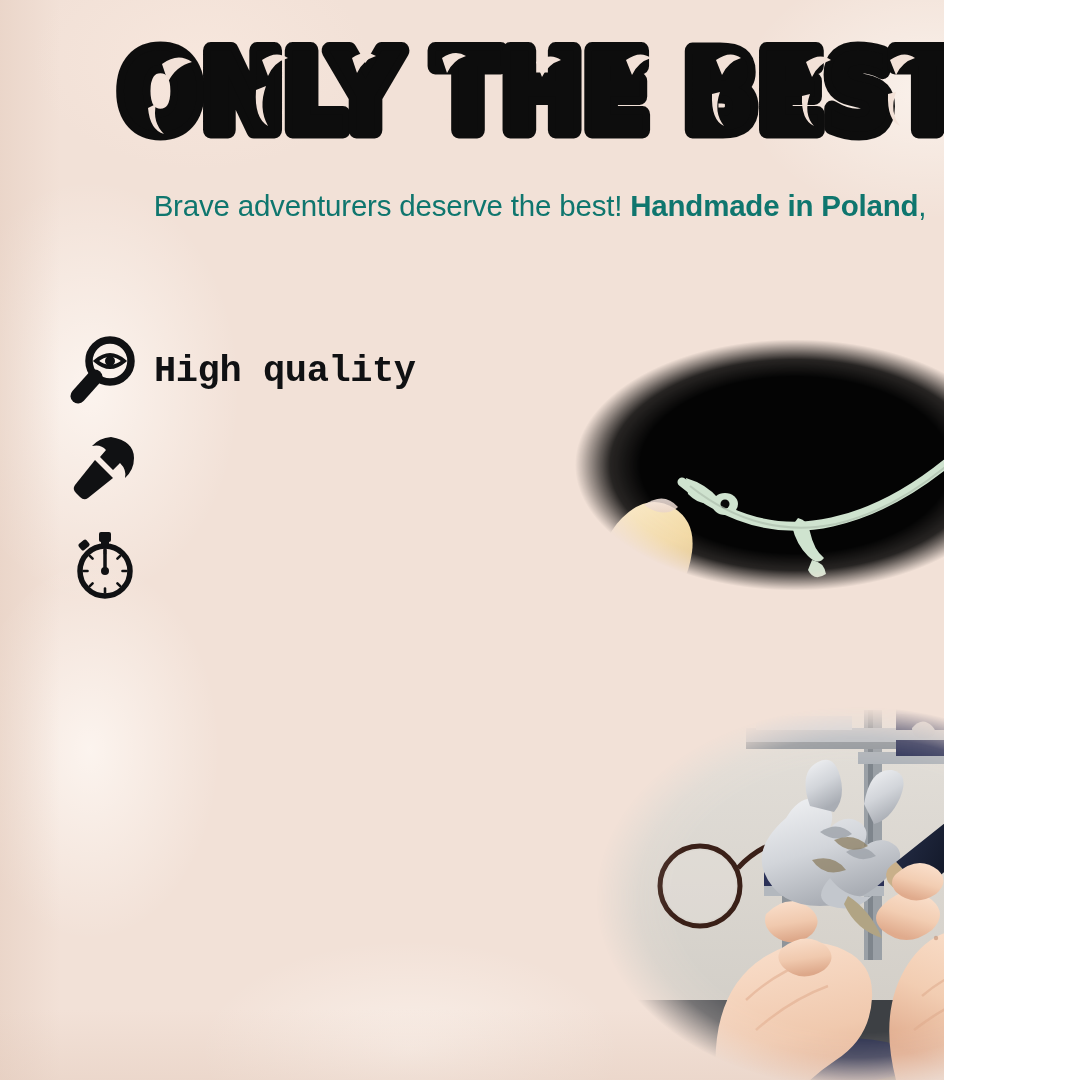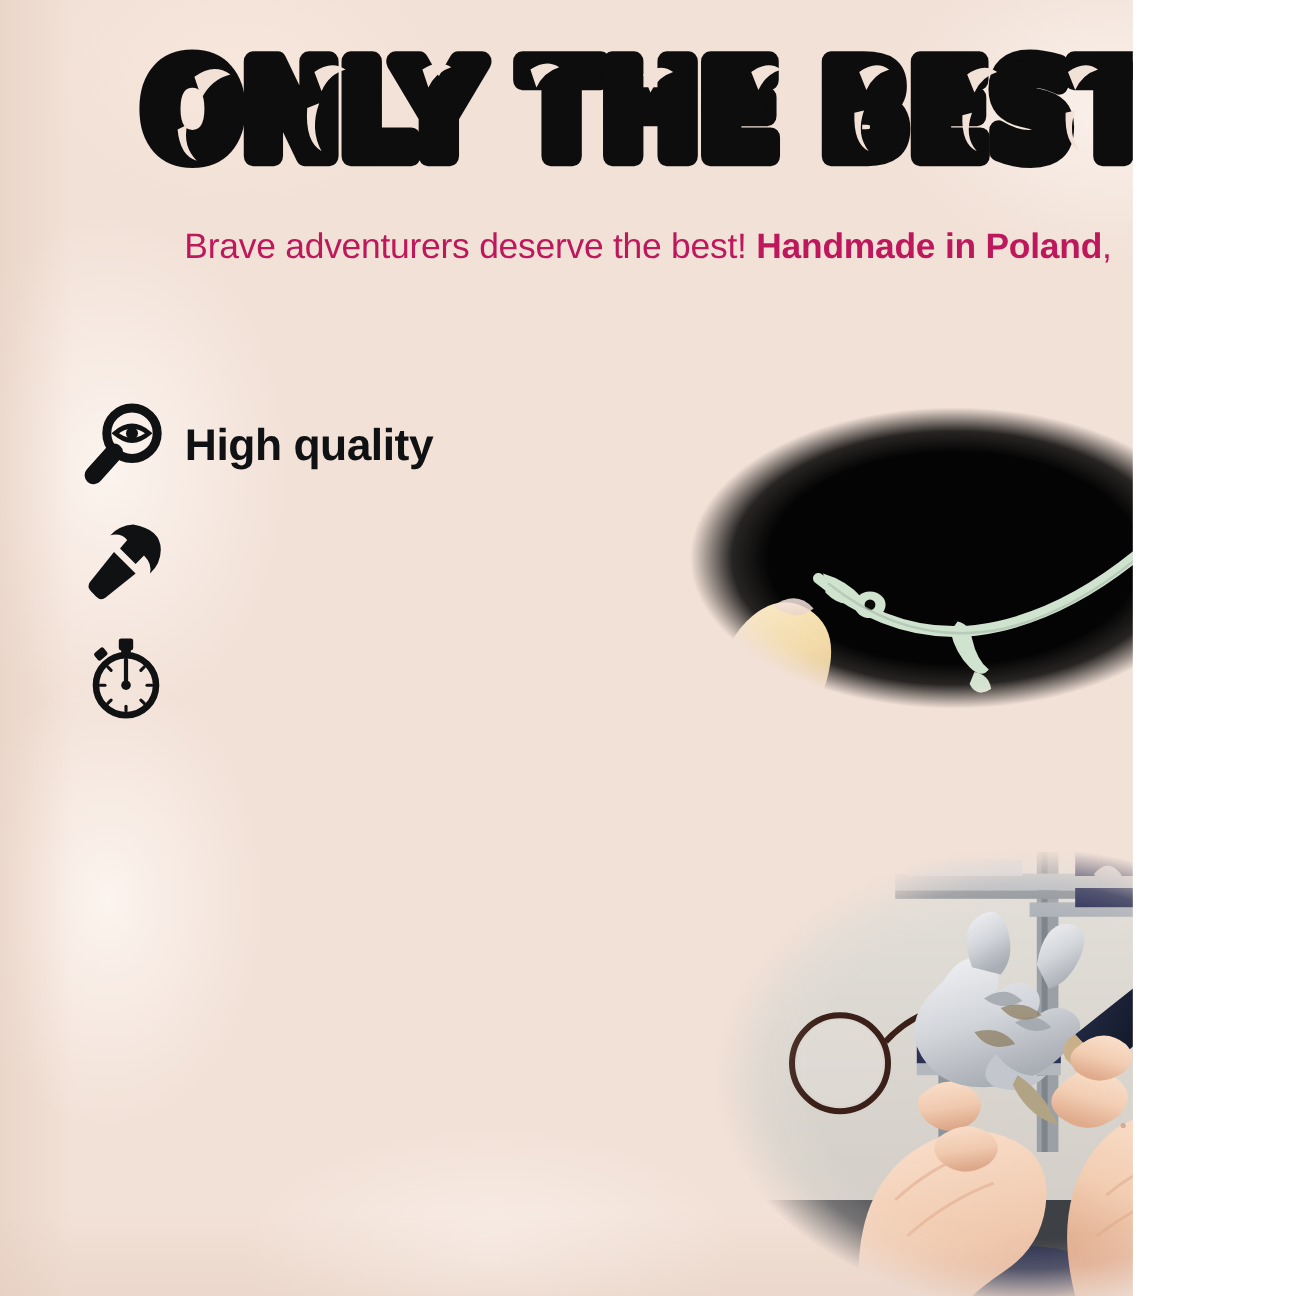--- a/index.html
+++ b/index.html
@@ -46,38 +46,39 @@
   .headline svg { display: block; margin: 0 auto; }
 
   
   .subtitle {
     position: absolute;
     left: 60px; top: 186px;
     width: 960px;
     text-align: center;
     font-size: 29.5px;
     line-height: 1.36;
-    color: #be185d;
+    color: #0f766e;
     letter-spacing: -0.2px;
     font-weight: 400;
   }
   .subtitle b { font-weight: 700; }
 
   
   .features {
     position: absolute;
     left: 62px;
     top: 322px;
     width: 740px;
   }
   .feature {
     position: relative;
     height: 97px;
     display: flex;
     align-items: center;
+    font-family: Liberation Mono, monospace;
   }
   .feat-icon {
     width: 86px;
     min-width: 86px;
     height: 86px;
     display: flex;
     align-items: center;
     justify-content: center;
   }
   .feat-icon svg { display: block; }

